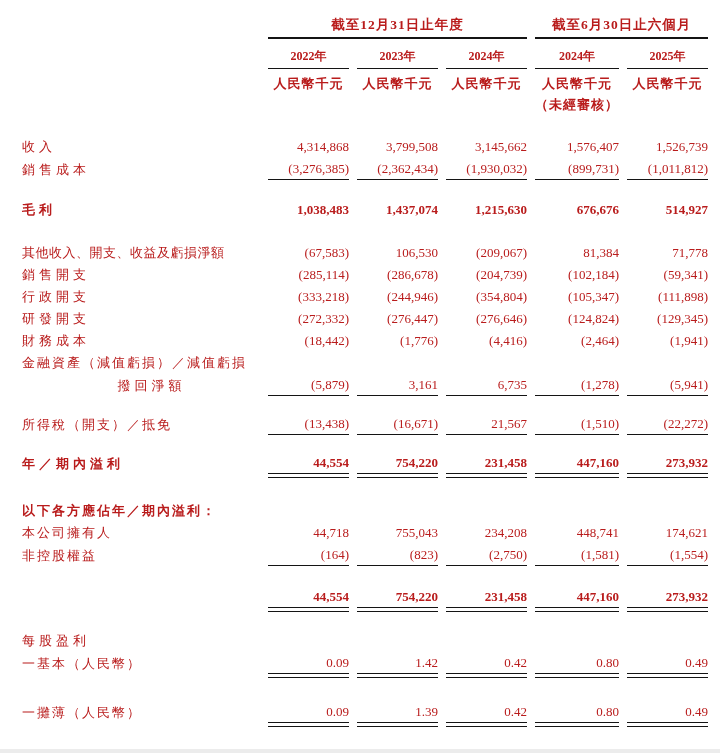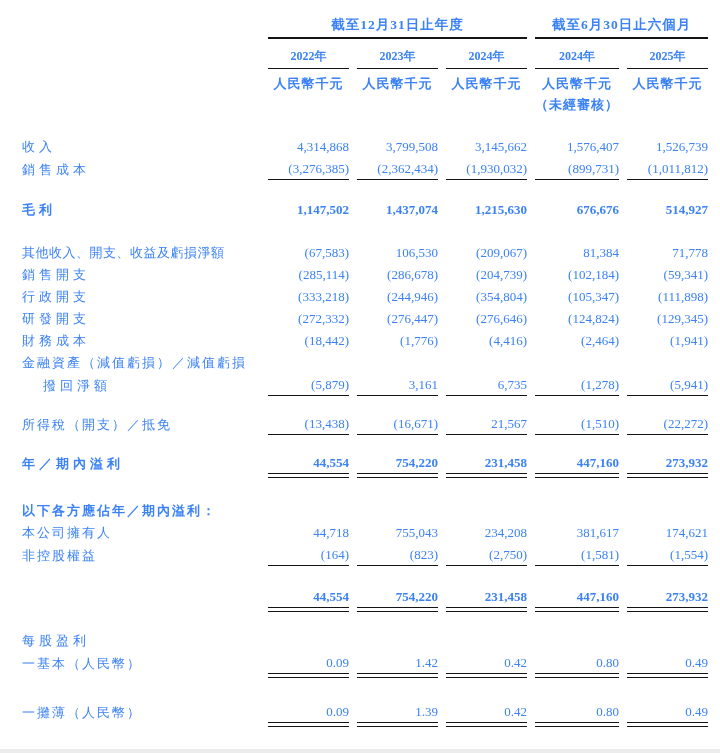--- a/index.html
+++ b/index.html
@@ -1,18 +1,18 @@
 <!DOCTYPE html>
 <html><head>
 <meta charset="utf-8">
 <style>
   html,body { margin:0; padding:0; background:#ffffff; }
   .page {
     position:relative; width:720px; height:753px; background:#fff;
-    color:#3b82f6; overflow:hidden;
+    color:#b91c1c; overflow:hidden;
     font-family:"Liberation Serif","DejaVu Serif",serif;
   }
   table.fin {
     border-collapse:separate; border-spacing:8px 0;
     table-layout:fixed; margin:10px 0 0 14px;
   }
   td { padding:0; vertical-align:bottom; }
   
   tr.grp td   { height:24px; }
   tr.yrs td   { height:26px; }
@@ -30,21 +30,21 @@
     font-weight:bold; text-align:center; font-size:13px; letter-spacing:1px;
     padding-bottom:1px; white-space:nowrap;margin-top:7px;
   }
   
   tr.row td { height:22px; font-size:13px; line-height:20px; }
   td.lbl {
     font-size:14px; letter-spacing:4px; white-space:nowrap; overflow:visible;
   }
   td.lbl.tight { letter-spacing:0.5px; }
   td.lbl.mid   { letter-spacing:2px; }
-  td.lbl.indent{ padding-left:21px; }
+  td.lbl.indent{ padding-left:21px;text-align:center; }
   td.n { text-align:right; font-variant-numeric:tabular-nums; }
   tr.ul  td.n { border-bottom:1.5px solid #141414; }
   tr.dbl td.n { border-bottom:1.5px solid #141414; position:relative;margin-top:35px; }
   tr.dbl td.n::after {
     content:""; position:absolute; left:0; right:0; bottom:-5px; height:0;
     border-top:1.5px solid #141414;
   }
   tr.bold td { font-weight:bold; }
   tr.lblbold td.lbl { font-weight:bold; }
   .bottom-strip {
@@ -120,21 +120,21 @@
       <td class="n">(899,731)</td>
       <td class="n">(1,011,812)</td>
     </tr>
 
     <tr style="height:18px">
           <td colspan="6"></td>
         </tr>
 
     <tr class="row bold">
       <td class="lbl">毛利</td>
-      <td class="n">1,147,502</td>
+      <td class="n">1,038,483</td>
       <td class="n">1,437,074</td>
       <td class="n">1,215,630</td>
       <td class="n">676,676</td>
       <td class="n">514,927</td>
     </tr>
 
     <tr style="height:21px">
           <td colspan="6"></td>
         </tr>
 
@@ -240,21 +240,21 @@
       <td class="n"></td>
           <td class="n"></td>
       <td class="n"></td>
     </tr>
 
     <tr class="row">
       <td class="lbl mid">本公司擁有人</td>
       <td class="n">44,718</td>
       <td class="n">755,043</td>
       <td class="n">234,208</td>
-      <td class="n">381,617</td>
+      <td class="n">448,741</td>
       <td class="n">174,621</td>
     </tr>
 
     <tr class="row ul">
       <td class="lbl mid">非控股權益</td>
       <td class="n">(164)</td>
       <td class="n">(823)</td>
       <td class="n">(2,750)</td>
       <td class="n">(1,581)</td>
       <td class="n">(1,554)</td>

